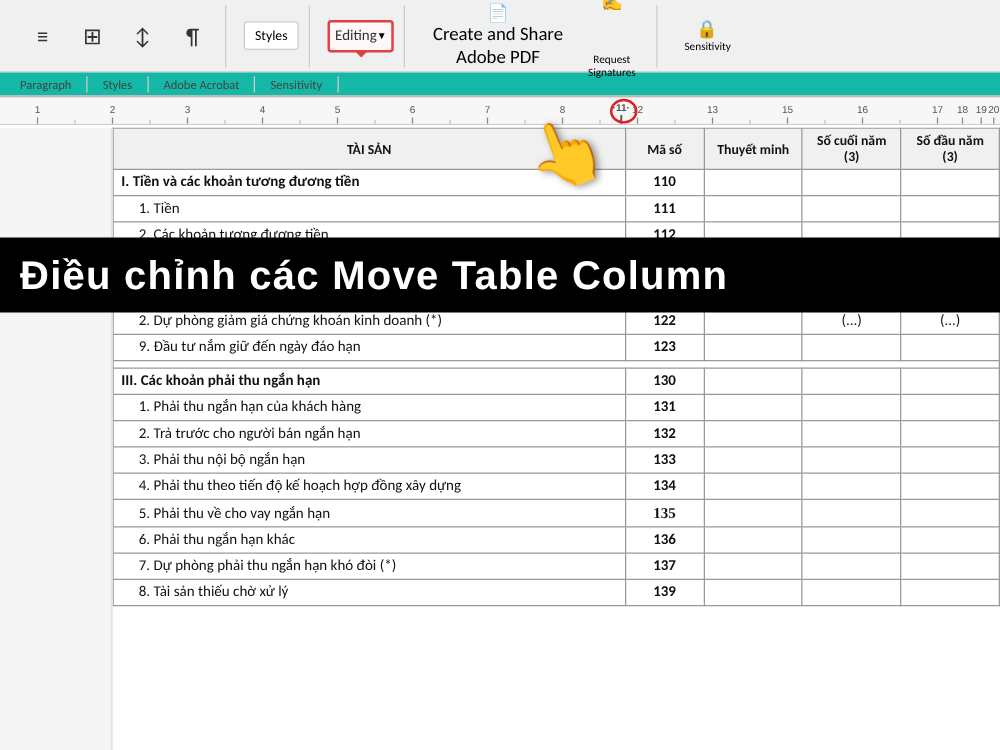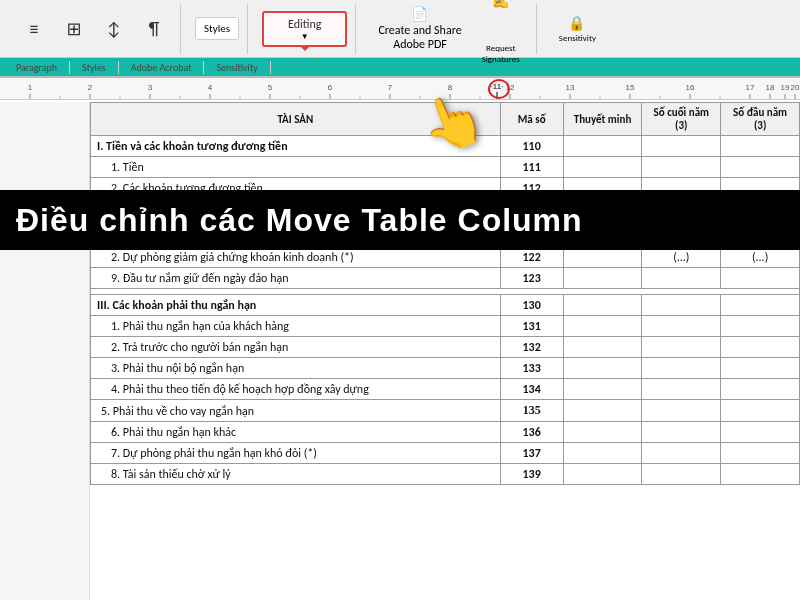--- a/index.html
+++ b/index.html
@@ -61,23 +61,23 @@
       border: 1px solid #ccc;
       background: #fff;
       border-radius: 3px;
       font-size: 11px;
       cursor: pointer;
     }
 
     
     .editing-btn {
       display: flex;
-      flex-direction: column;
-      align-items: center;
-      padding: 4px 24px;
+      flex-direction: row;
+      align-items: center;
+      padding: 4px 4px;
       border: 2px solid #e04040;
       background: #fff8f8;
       border-radius: 3px;
       font-size: 11px;
       cursor: pointer;
       position: relative;
     }
 
     .editing-btn::after {
       content: '';
@@ -266,21 +266,21 @@
   <div class="toolbar-section">
     <div class="editing-btn">
       <span style="font-size:12px; color:#333;">Editing</span>
       <span style="font-size:8px;">▼</span>
     </div>
   </div>
 
   <div class="toolbar-section">
     <div class="acrobat-btn">
       <div class="icon-area" style="font-size:14px; color:#c00;">📄</div>
-      <span style="font-size:12px; text-align:center;">Create and Share<br>Adobe PDF</span>
+      <span style="font-size:15px; text-align:center;">Create and Share<br>Adobe PDF</span>
     </div>
     <div class="acrobat-btn">
       <div class="icon-area" style="font-size:14px;">✍</div>
       <span style="font-size:9px; text-align:center;margin-top:32px;">Request<br>Signatures</span>
     </div>
   </div>
 
   <div class="toolbar-section">
     <div class="acrobat-btn">
       <div class="icon-area" style="font-size:14px;">🔒</div>
@@ -452,21 +452,21 @@
       <td class="col-sodau" style="text-align:center;"></td>
     </tr>
           <tr>
       <td class="col-asset" style="padding-left:20px;">4. Phải thu theo tiến độ kế hoạch hợp đồng xây dựng</td>
       <td class="col-ma" style="text-align:center;">134</td>
       <td class="col-thuyet" style="text-align:center;"></td>
       <td class="col-socuoi" style="text-align:center;"></td>
       <td class="col-sodau" style="text-align:center;"></td>
     </tr>
           <tr>
-      <td class="col-asset" style="padding-left:10px;">5. Phải thu về cho vay ngắn hạn</td>
+      <td class="col-asset" style="padding-left:20px;">5. Phải thu về cho vay ngắn hạn</td>
       <td class="col-ma" style="text-align:center;font-family:Liberation Serif, serif;">135</td>
       <td class="col-thuyet" style="text-align:center;"></td>
       <td class="col-socuoi" style="text-align:center;"></td>
       <td class="col-sodau" style="text-align:center;"></td>
     </tr>
           <tr>
       <td class="col-asset" style="padding-left:20px;">6. Phải thu ngắn hạn khác</td>
       <td class="col-ma" style="text-align:center;">136</td>
       <td class="col-thuyet" style="text-align:center;"></td>
       <td class="col-socuoi" style="text-align:center;"></td>

